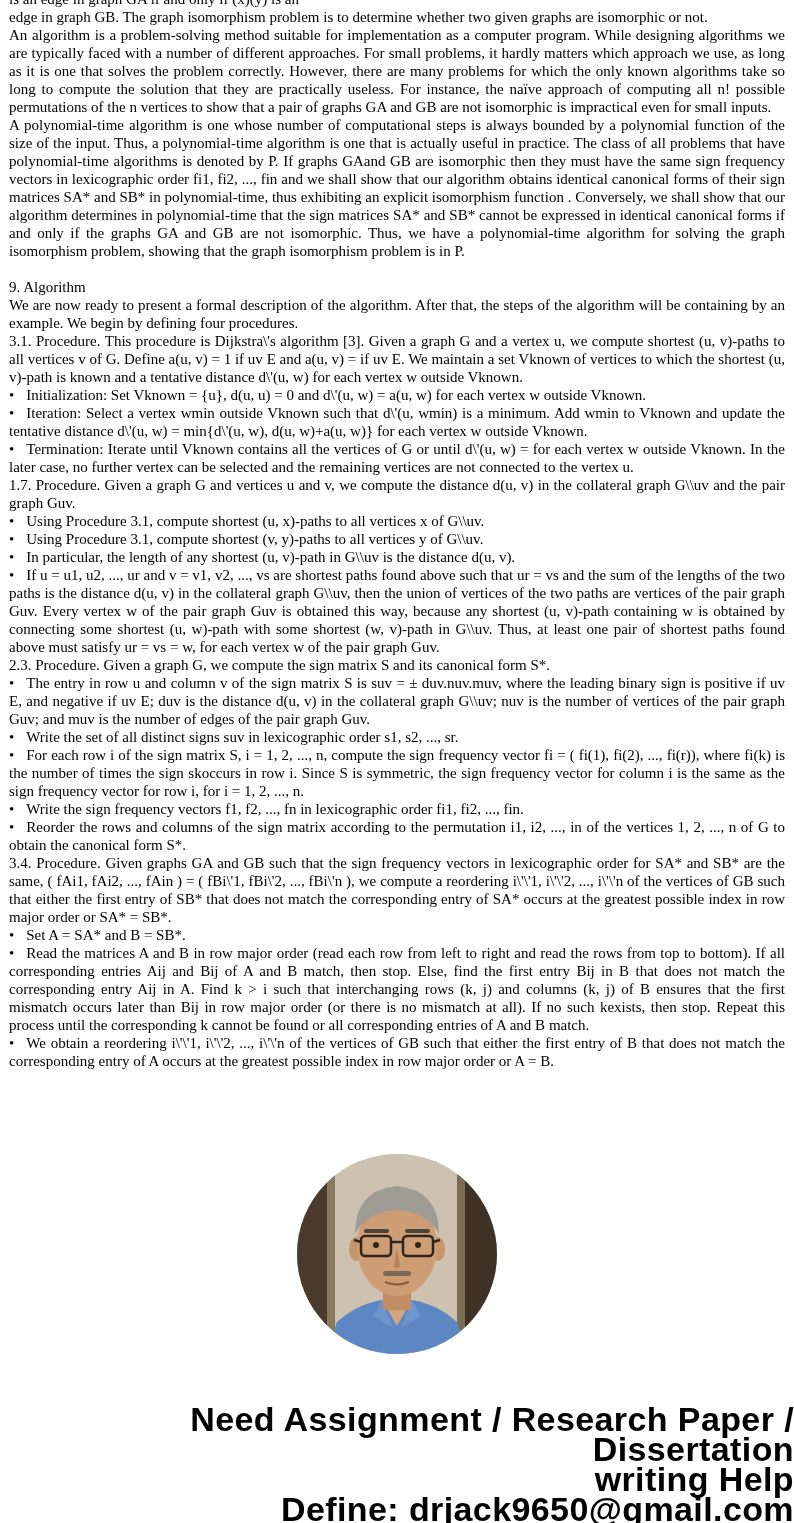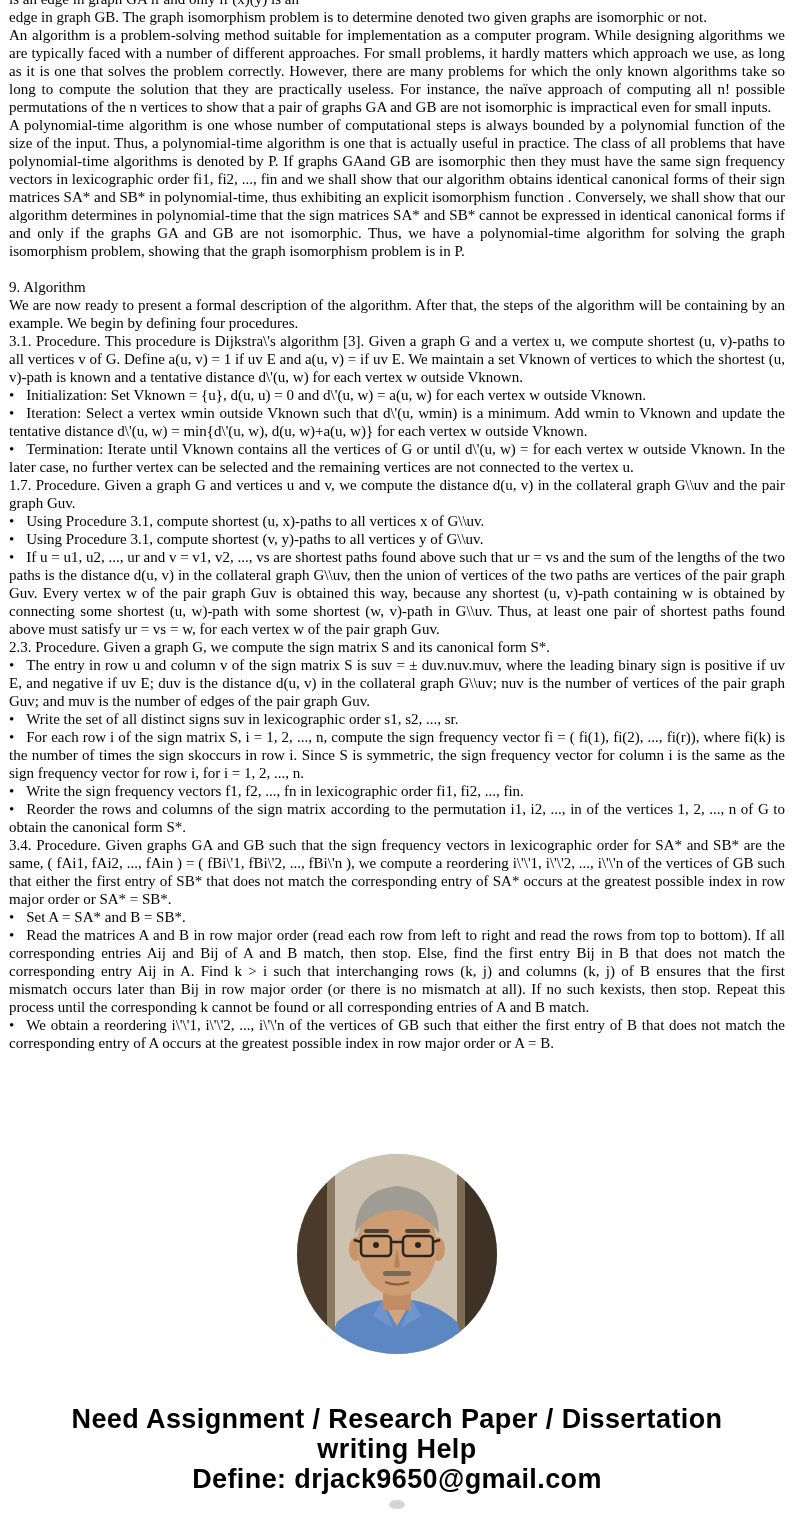--- a/index.html
+++ b/index.html
@@ -25,53 +25,54 @@
   #avatar-wrap {
     width: 200px; height: 200px;
     margin: 26px auto 0;
     border-radius: 50%;
     overflow: hidden;
     background: #cdc2af;
   }
   #avatar-wrap svg { display: block; }
   #footer {
     margin-top: 50px;
-    text-align: center;
+    text-align: right;
     font-family: "Liberation Sans", sans-serif;
     font-weight: bold;
-    font-size: 27px;
+    font-size: 34px;
     line-height: 30px;
     letter-spacing: 0.4px;
     color: #000;
   }
   #bottom-artifact {
     width: 16px; height: 9px;
     margin: 6px auto 0;
     background: #c9c9c9;
     border-radius: 50%;
     opacity: .8;
   }
 </style>
 </head>
 <body>
 
 <div id="article">
     <div class="blk clip">is an edge in graph GA if and only if (x)(y) is an</div>
-    <div class="blk p">edge in graph GB. The graph isomorphism problem is to determine denoted two given graphs are isomorphic or not.</div>
+    <div class="blk p">edge in graph GB. The graph isomorphism problem is to determine whether two given graphs are isomorphic or not.</div>
     <div class="blk p">An algorithm is a problem-solving method suitable for implementation as a computer program. While designing algorithms we are typically faced with a number of different approaches. For small problems, it hardly matters which approach we use, as long as it is one that solves the problem correctly. However, there are many problems for which the only known algorithms take so long to compute the solution that they are practically useless. For instance, the naïve approach of computing all n! possible permutations of the n vertices to show that a pair of graphs GA and GB are not isomorphic is impractical even for small inputs.</div>
     <div class="blk p">A polynomial-time algorithm is one whose number of computational steps is always bounded by a polynomial function of the size of the input. Thus, a polynomial-time algorithm is one that is actually useful in practice. The class of all problems that have polynomial-time algorithms is denoted by P. If graphs GAand GB are isomorphic then they must have the same sign frequency vectors in lexicographic order fi1, fi2, ..., fin and we shall show that our algorithm obtains identical canonical forms of their sign matrices SA* and SB* in polynomial-time, thus exhibiting an explicit isomorphism function . Conversely, we shall show that our algorithm determines in polynomial-time that the sign matrices SA* and SB* cannot be expressed in identical canonical forms if and only if the graphs GA and GB are not isomorphic. Thus, we have a polynomial-time algorithm for solving the graph isomorphism problem, showing that the graph isomorphism problem is in P.</div>
     <div class="blk h">9. Algorithm</div>
     <div class="blk p">We are now ready to present a formal description of the algorithm. After that, the steps of the algorithm will be containing by an example. We begin by defining four procedures.</div>
     <div class="blk p">3.1. Procedure. This procedure is Dijkstra\'s algorithm [3]. Given a graph G and a vertex u, we compute shortest (u, v)-paths to all vertices v of G. Define a(u, v) = 1 if uv E and a(u, v) = if uv E. We maintain a set Vknown of vertices to which the shortest (u, v)-path is known and a tentative distance d\'(u, w) for each vertex w outside Vknown.</div>
     <div class="blk bullet"><span class="bullet-char">•</span>Initialization: Set Vknown = {u}, d(u, u) = 0 and d\'(u, w) = a(u, w) for each vertex w outside Vknown.</div>
     <div class="blk bullet"><span class="bullet-char">•</span>Iteration: Select a vertex wmin outside Vknown such that d\'(u, wmin) is a minimum. Add wmin to Vknown and update the tentative distance d\'(u, w) = min{d\'(u, w), d(u, w)+a(u, w)} for each vertex w outside Vknown.</div>
     <div class="blk bullet"><span class="bullet-char">•</span>Termination: Iterate until Vknown contains all the vertices of G or until d\'(u, w) = for each vertex w outside Vknown. In the later case, no further vertex can be selected and the remaining vertices are not connected to the vertex u.</div>
     <div class="blk p">1.7. Procedure. Given a graph G and vertices u and v, we compute the distance d(u, v) in the collateral graph G\\uv and the pair graph Guv.</div>
     <div class="blk bullet"><span class="bullet-char">•</span>Using Procedure 3.1, compute shortest (u, x)-paths to all vertices x of G\\uv.</div>
     <div class="blk bullet"><span class="bullet-char">•</span>Using Procedure 3.1, compute shortest (v, y)-paths to all vertices y of G\\uv.</div>
+    <div class="blk bullet"><span class="bullet-char">•</span>In particular, the length of any shortest (u, v)-path in G\\uv is the distance d(u, v).</div>
     <div class="blk bullet"><span class="bullet-char">•</span>If u = u1, u2, ..., ur and v = v1, v2, ..., vs are shortest paths found above such that ur = vs and the sum of the lengths of the two paths is the distance d(u, v) in the collateral graph G\\uv, then the union of vertices of the two paths are vertices of the pair graph Guv. Every vertex w of the pair graph Guv is obtained this way, because any shortest (u, v)-path containing w is obtained by connecting some shortest (u, w)-path with some shortest (w, v)-path in G\\uv. Thus, at least one pair of shortest paths found above must satisfy ur = vs = w, for each vertex w of the pair graph Guv.</div>
     <div class="blk p">2.3. Procedure. Given a graph G, we compute the sign matrix S and its canonical form S*.</div>
     <div class="blk bullet"><span class="bullet-char">•</span>The entry in row u and column v of the sign matrix S is suv = ± duv.nuv.muv, where the leading binary sign is positive if uv E, and negative if uv E; duv is the distance d(u, v) in the collateral graph G\\uv; nuv is the number of vertices of the pair graph Guv; and muv is the number of edges of the pair graph Guv.</div>
     <div class="blk bullet"><span class="bullet-char">•</span>Write the set of all distinct signs suv in lexicographic order s1, s2, ..., sr.</div>
     <div class="blk bullet"><span class="bullet-char">•</span>For each row i of the sign matrix S, i = 1, 2, ..., n, compute the sign frequency vector fi = ( fi(1), fi(2), ..., fi(r)), where fi(k) is the number of times the sign skoccurs in row i. Since S is symmetric, the sign frequency vector for column i is the same as the sign frequency vector for row i, for i = 1, 2, ..., n.</div>
     <div class="blk bullet"><span class="bullet-char">•</span>Write the sign frequency vectors f1, f2, ..., fn in lexicographic order fi1, fi2, ..., fin.</div>
     <div class="blk bullet"><span class="bullet-char">•</span>Reorder the rows and columns of the sign matrix according to the permutation i1, i2, ..., in of the vertices 1, 2, ..., n of G to obtain the canonical form S*.</div>
     <div class="blk p">3.4. Procedure. Given graphs GA and GB such that the sign frequency vectors in lexicographic order for SA* and SB* are the same, ( fAi1, fAi2, ..., fAin ) = ( fBi\'1, fBi\'2, ..., fBi\'n ), we compute a reordering i\'\'1, i\'\'2, ..., i\'\'n of the vertices of GB such that either the first entry of SB* that does not match the corresponding entry of SA* occurs at the greatest possible index in row major order or SA* = SB*.</div>
     <div class="blk bullet"><span class="bullet-char">•</span>Set A = SA* and B = SB*.</div>
     <div class="blk bullet"><span class="bullet-char">•</span>Read the matrices A and B in row major order (read each row from left to right and read the rows from top to bottom). If all corresponding entries Aij and Bij of A and B match, then stop. Else, find the first entry Bij in B that does not match the corresponding entry Aij in A. Find k &gt; i such that interchanging rows (k, j) and columns (k, j) of B ensures that the first mismatch occurs later than Bij in row major order (or there is no mismatch at all). If no such kexists, then stop. Repeat this process until the corresponding k cannot be found or all corresponding entries of A and B match.</div>

